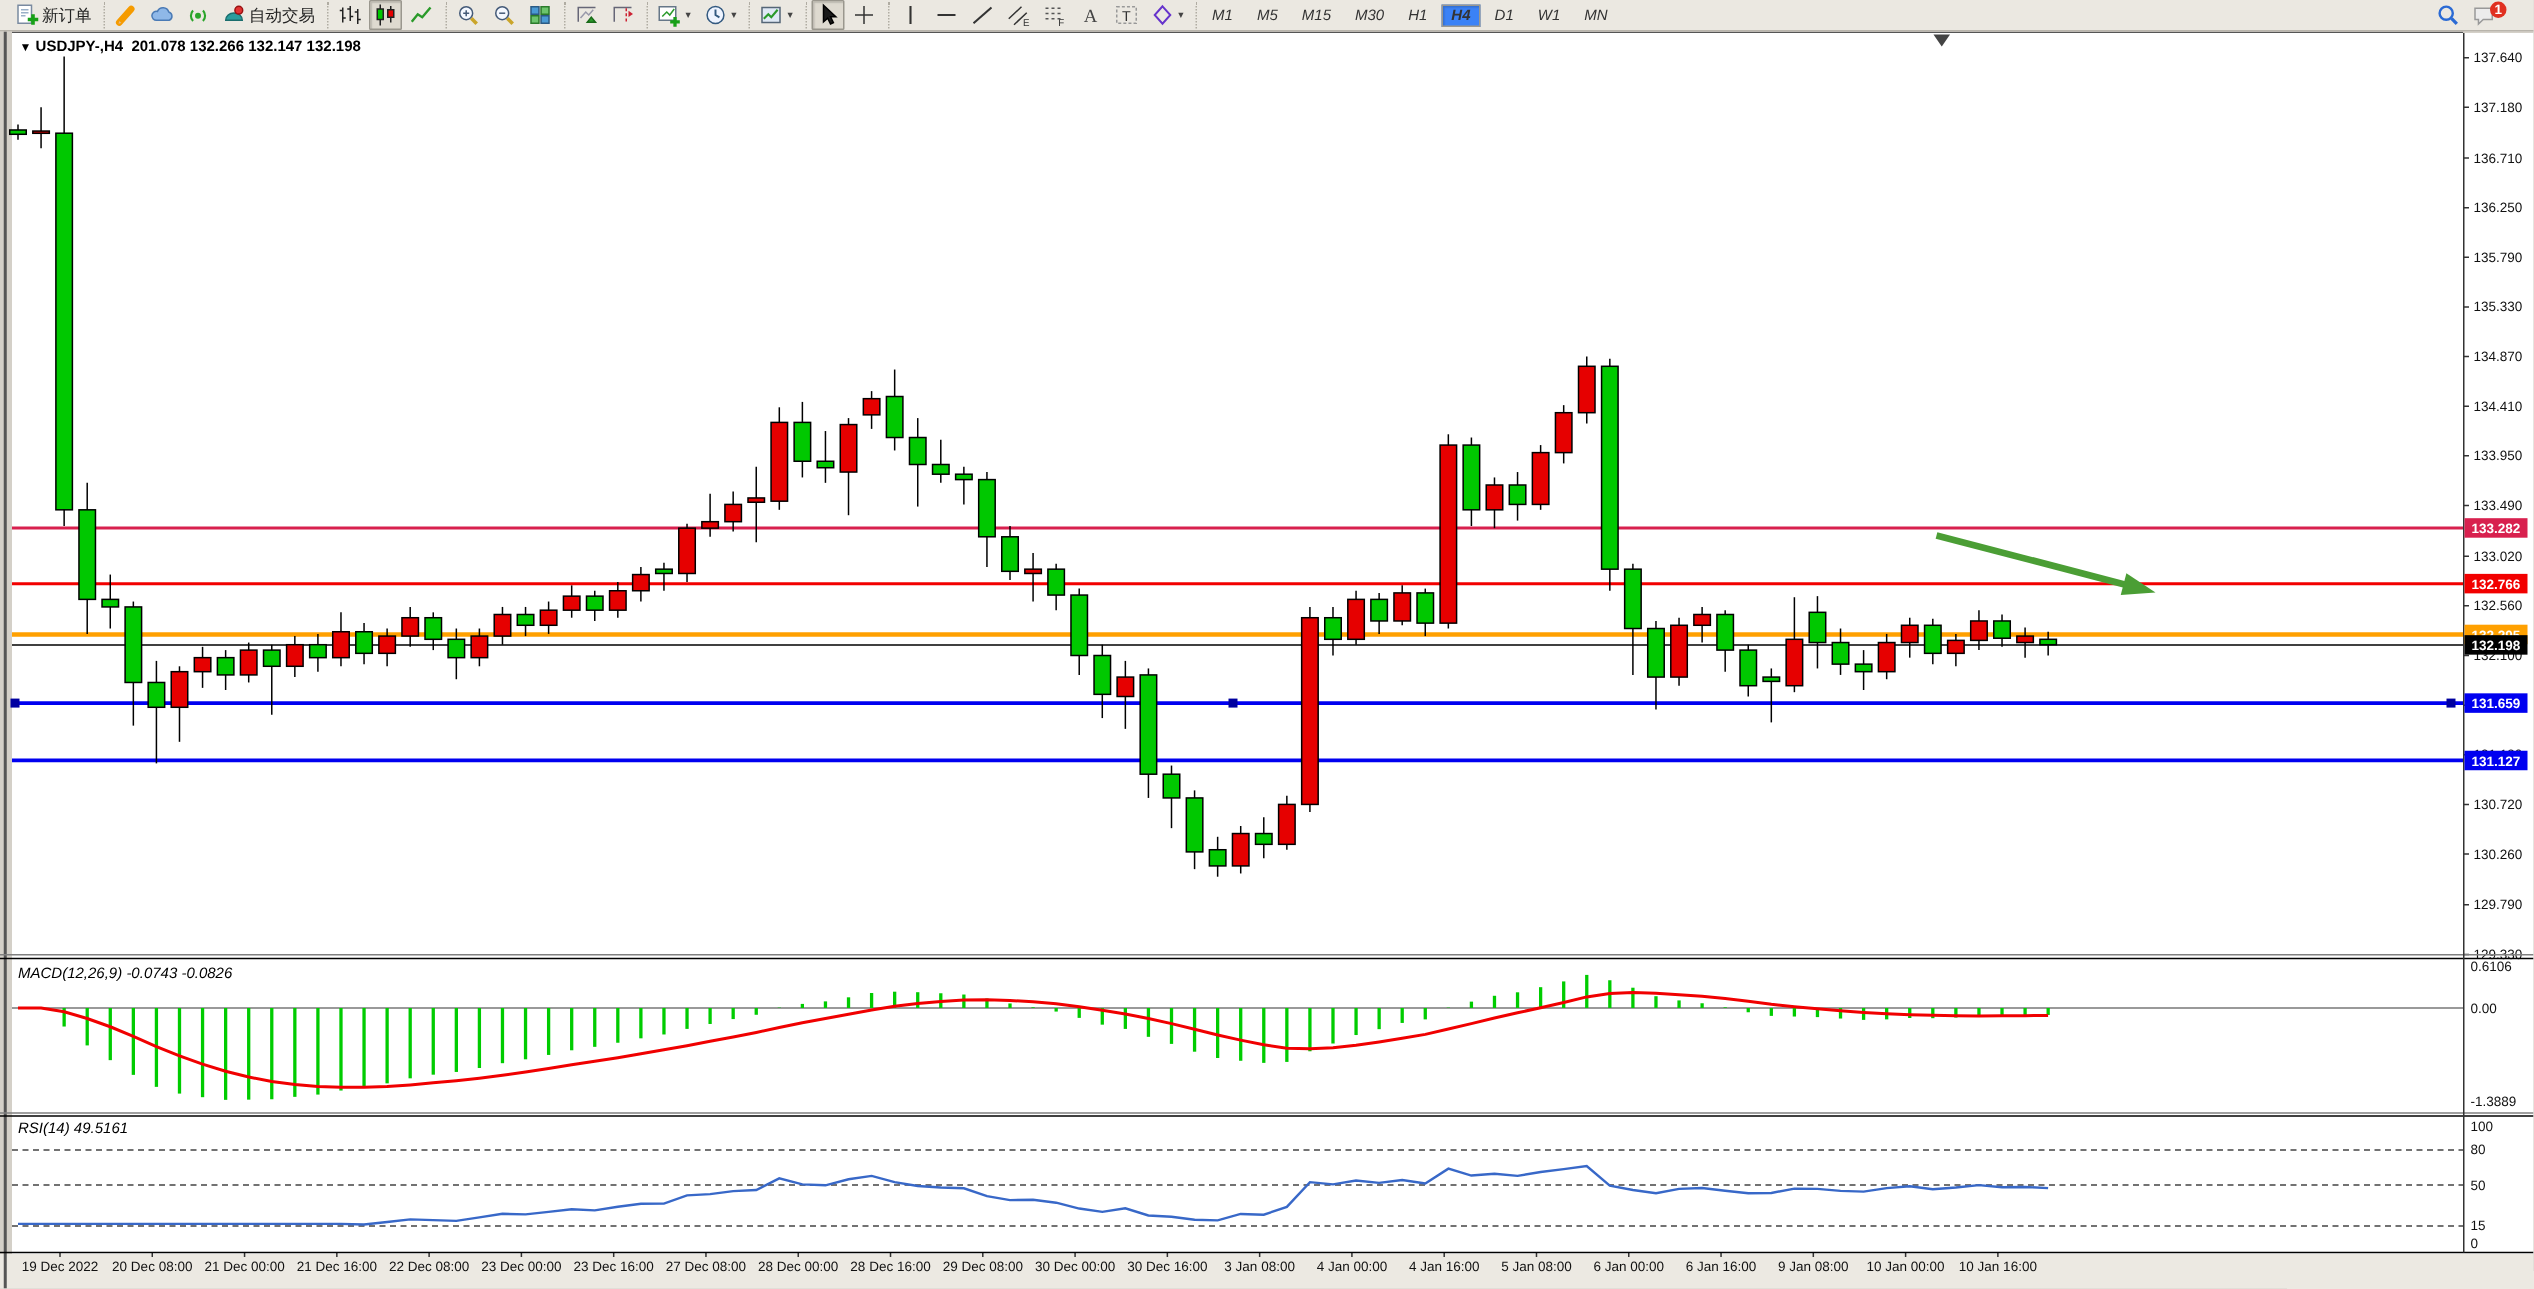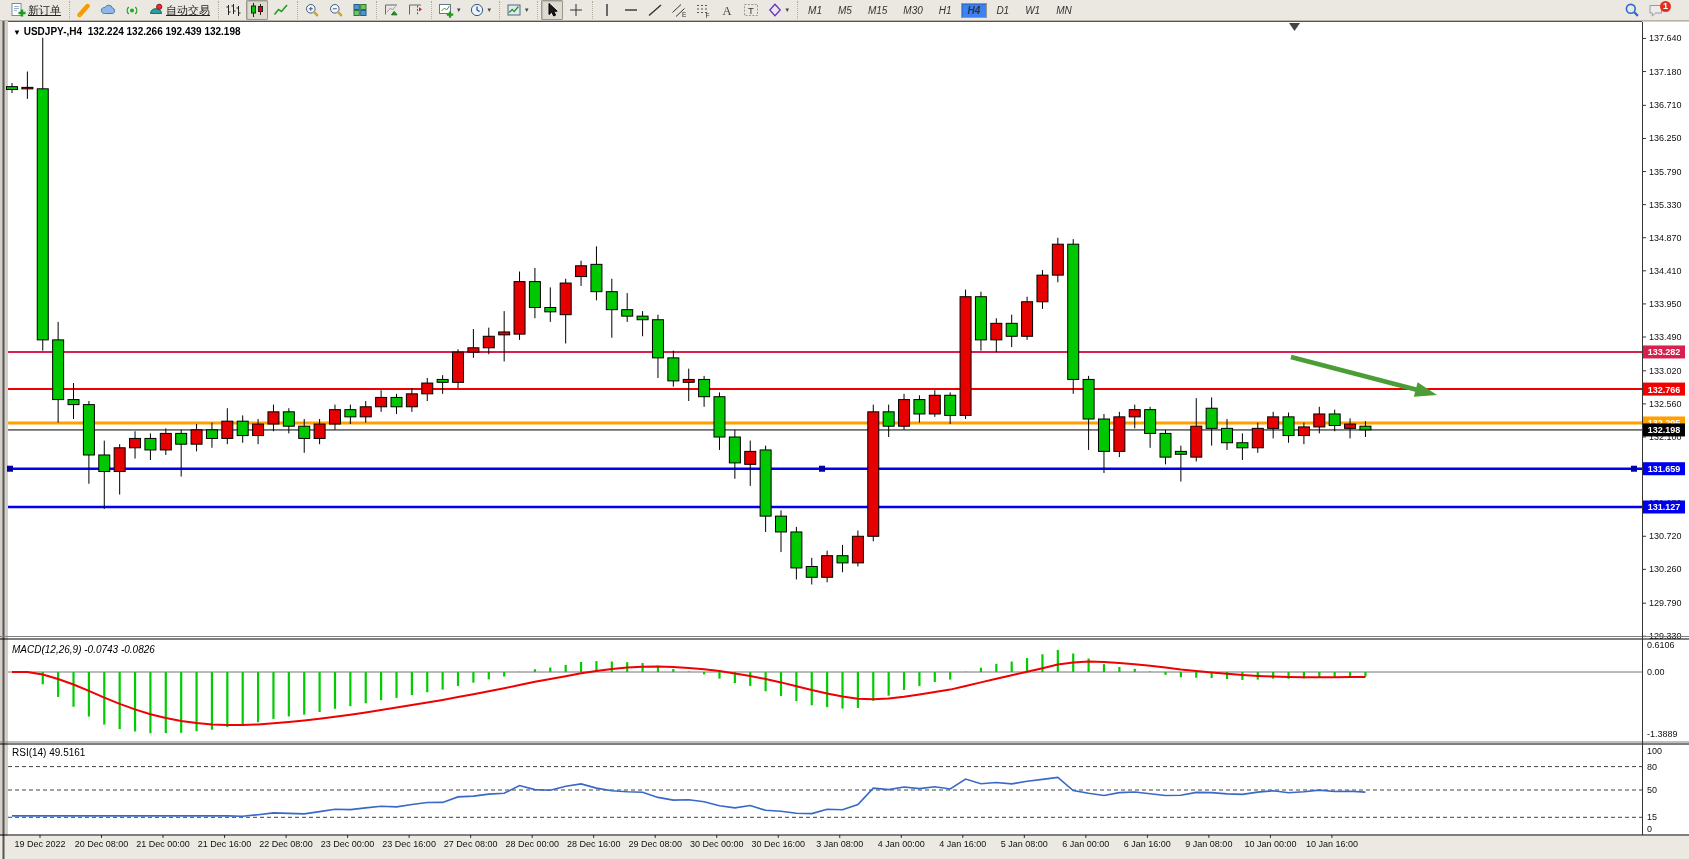--- a/index.html
+++ b/index.html
@@ -7,33 +7,33 @@
   #toolbar{position:absolute;left:0;top:0;width:1689px;height:20px;
     background:#ebe8e1;border-bottom:1px solid #b8b4ab;display:flex;
     align-items:center;font-size:11px;color:#222;z-index:5;}
   .tgroup{display:flex;align-items:center;height:18px;padding:0 2px;
     border-left:1px dotted #b0aca2;margin-left:2px;}
   .tbtn{display:flex;align-items:center;gap:2px;padding:1px 2px;margin:0 1px;
     border:1px solid transparent;border-radius:1px;cursor:default;}
   .tbtn.pressed{border:1px solid #9a978e;background:#dedad0;
     box-shadow:inset 1px 1px 1px rgba(0,0,0,.15);}
   .tbtn svg{display:block;}
-  .tbtn .lbl{white-space:nowrap;text-decoration:underline;}
+  .tbtn .lbl{white-space:nowrap;}
   .tfbtn{padding:1px 6px;font-size:10px;color:#333;border:1px solid transparent;margin:0 1px;font-style:italic;}
   .tfbtn.pressed{border:1px solid #9a978e;background:#3b82f6;
     box-shadow:inset 1px 1px 1px rgba(0,0,0,.15);font-weight:bold;}
   .drop{font-size:7px;color:#444;margin-left:1px;}
   #tright{margin-left:auto;display:flex;align-items:center;margin-right:8px;}
   .badge{position:relative;top:-4px;left:-6px;background:#e03020;color:#fff;
     border-radius:7px;font-size:9px;font-weight:bold;padding:0 3px;line-height:11px;}
   #chartsvg{position:absolute;left:0;top:0;}
   .ovl{position:absolute;z-index:3;font-size:10px;color:#000;white-space:pre;}
   #title-line{left:13px;top:26px;font-weight:bold;}
   #macd-label{left:12px;top:644px;font-style:italic;}
-  #rsi-label{left:12px;top:747px;}
+  #rsi-label{left:12px;top:747px;font-style:italic;}
 </style>
 </head>
 <body>
 
 <div id="toolbar">
     <div class="tgroup" style="border-left:none;margin-left:4px;">
       <span class="tbtn">
         <svg width="16" height="16" viewBox="0 0 16 16">
           <rect x="2" y="1.5" width="9" height="12" fill="#fff" stroke="#7a8aa0"></rect>
           <path d="M4 4.5h5M4 6.5h5M4 8.5h3" stroke="#9ab0c8" fill="none"></path>
@@ -835,15 +835,15 @@
     <g>
       <rect x="1643" y="500.4942199999999" width="42" height="13" fill="#0000f0"></rect>
       <text x="1664" y="510.4942199999999" font-size="9" fill="#fff" font-family="&quot;Liberation Sans&quot;,sans-serif" text-anchor="middle" font-weight="bold">131.127</text>
     </g>
     <g>
       <rect x="1643" y="423.4464800000001" width="42" height="13" fill="#000"></rect>
       <text x="1664" y="433.4464800000001" font-size="9" fill="#fff" font-family="&quot;Liberation Sans&quot;,sans-serif" text-anchor="middle" font-weight="bold">132.198</text>
     </g>
   </svg>
 
-<div class="ovl" id="title-line"><span style="font-size:8px;">▼</span> <span>USDJPY-,H4</span>  <span style="font-weight:bold;">132.224 132.266 192.439 132.198</span></div>
+<div class="ovl" id="title-line"><span style="font-size:8px;">▼</span> <span>USDJPY-,H4</span>  <span style="font-weight:bold;">201.078 132.266 132.147 132.198</span></div>
 <div class="ovl" id="macd-label"><span>MACD(12,26,9)</span> <span>-0.0743 -0.0826</span></div>
 <div class="ovl" id="rsi-label"><span>RSI(14)</span> <span>49.5161</span></div>
 
 </body></html>

